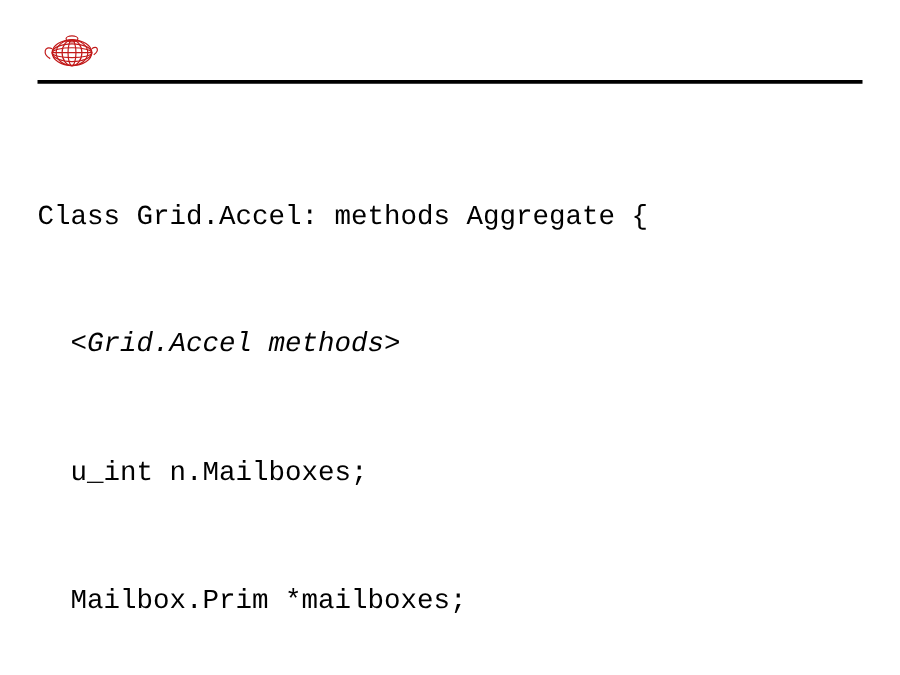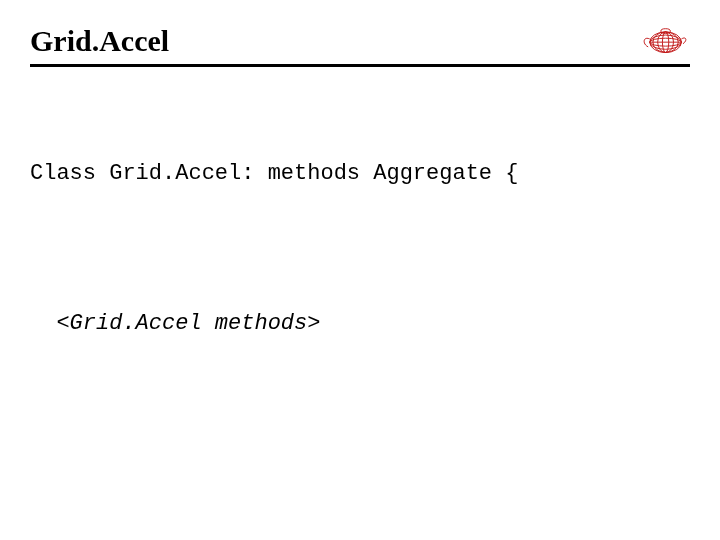--- a/index.html
+++ b/index.html
@@ -41,29 +41,28 @@
   .logo svg { display: block; }
   .code-block {
     font-family: 'Courier New', Courier, monospace;
     font-size: 22px;
     line-height: 1.55;
     color: #000;
     white-space: pre;
   }
   .code-line { display: block; }
   .indent { padding-left: 2ch; }
-  .italic { font-style: italic; margin-top: 48px; }
+  .italic { font-style: italic; }
 </style>
 </head>
 <body>
 
 <div class="slide">
 
   <div class="header">
-    <h1 class="title">Grid.Accel</h1>
     <div class="logo">
       <svg viewBox="0 0 64 48" width="52" height="38">
         <g fill="none" stroke="#c21a1a" stroke-width="1.2">
           <ellipse cx="34" cy="28" rx="20" ry="13"></ellipse>
           <ellipse cx="34" cy="28" rx="20" ry="9"></ellipse>
           <ellipse cx="34" cy="28" rx="20" ry="5"></ellipse>
           <ellipse cx="34" cy="28" rx="16" ry="13"></ellipse>
           <ellipse cx="34" cy="28" rx="10" ry="13"></ellipse>
           <ellipse cx="34" cy="28" rx="4" ry="13"></ellipse>
           <ellipse cx="34" cy="14" rx="6" ry="3"></ellipse>
@@ -71,20 +70,22 @@
           <path d="M54 24 C60 20, 62 26, 56 30"></path>
           <line x1="14" y1="28" x2="54" y2="28"></line>
         </g>
       </svg>
     </div>
   </div>
 
   <div class="code-block">
     <span class="code-line">Class Grid.Accel: methods Aggregate {</span>
     <span class="code-line indent italic">&lt;Grid.Accel methods&gt;</span>
+    <span class="code-line indent">u_int n.Mailboxes;</span>
+    <span class="code-line indent">Mailbox.Prim *mailboxes;</span>
     
     
     
     
     
     
     
   </div>
 
 </div>

